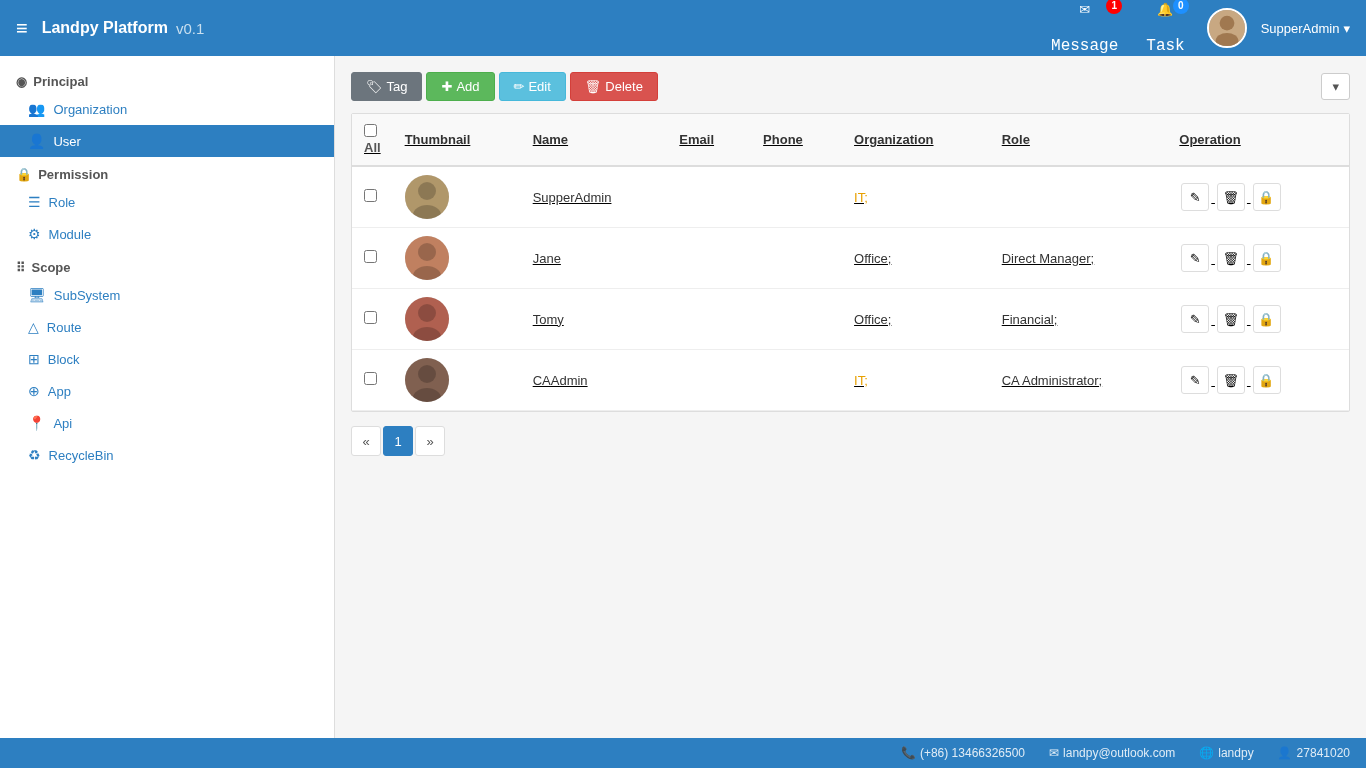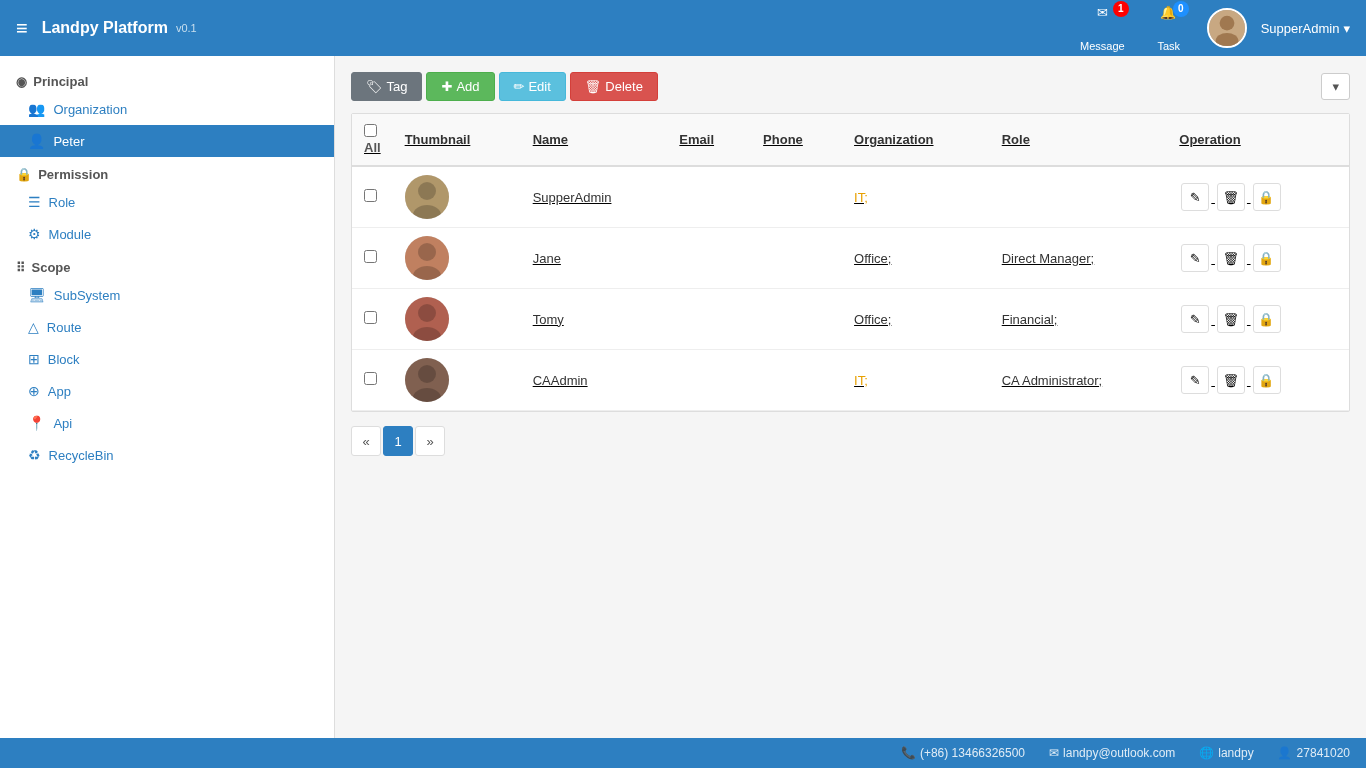--- a/index.html
+++ b/index.html
@@ -10,27 +10,27 @@
       background: #2d7fc1;
       color: white;
       height: 56px;
       display: flex;
       align-items: center;
       padding: 0 16px;
       justify-content: space-between;
     }
     .header-left { display: flex; align-items: center; gap: 8px; }
     .header-title { font-size: 16px; font-weight: bold; color: white; }
-    .header-version { font-size: 11px; color: #c8dfef; text-align: right; }
+    .header-version { font-size: 15px; color: #c8dfef; text-align: right; }
     .header-right { display: flex; align-items: center; gap: 8px; }
     .header-icon-btn {
       display: flex; flex-direction: column; align-items: center; justify-content: center;
       color: white; cursor: pointer; padding: 4px 8px; position: relative; min-width: 48px;
     }
-    .header-icon-btn .icon-label { font-size: 11px; margin-top: 20px; }
+    .header-icon-btn .icon-label { font-size: 16px; margin-top: 20px; font-family: Liberation Mono, monospace; }
     .badge {
       position: absolute; top: 0; right: 4px;
       background: red; color: white; border-radius: 50%;
       font-size: 10px; width: 16px; height: 16px;
       display: flex; align-items: center; justify-content: center; font-weight: bold;
     }
     .badge.blue { background: #1e90ff; }
     .avatar-header {
       width: 40px; height: 40px; border-radius: 50%; background: #aaa;
       overflow: hidden; display: flex; align-items: center; justify-content: center;
@@ -164,21 +164,21 @@
       <span>◉</span>
       <span>Principal</span>
     </div>
     <div class="sidebar-item">
       <span class="sidebar-icon">👥</span>
       <span>Organization</span>
     </div>
 
     <div class="sidebar-item active">
       <span class="sidebar-icon" style="color:white;">👤</span>
-      <span>Peter</span>
+      <span>User</span>
     </div>
 
     <div class="sidebar-section-header">
       <span>🔒</span>
       <span>Permission</span>
     </div>
     <div class="sidebar-item">
       <span class="sidebar-icon">☰</span>
       <span>Role</span>
     </div>

